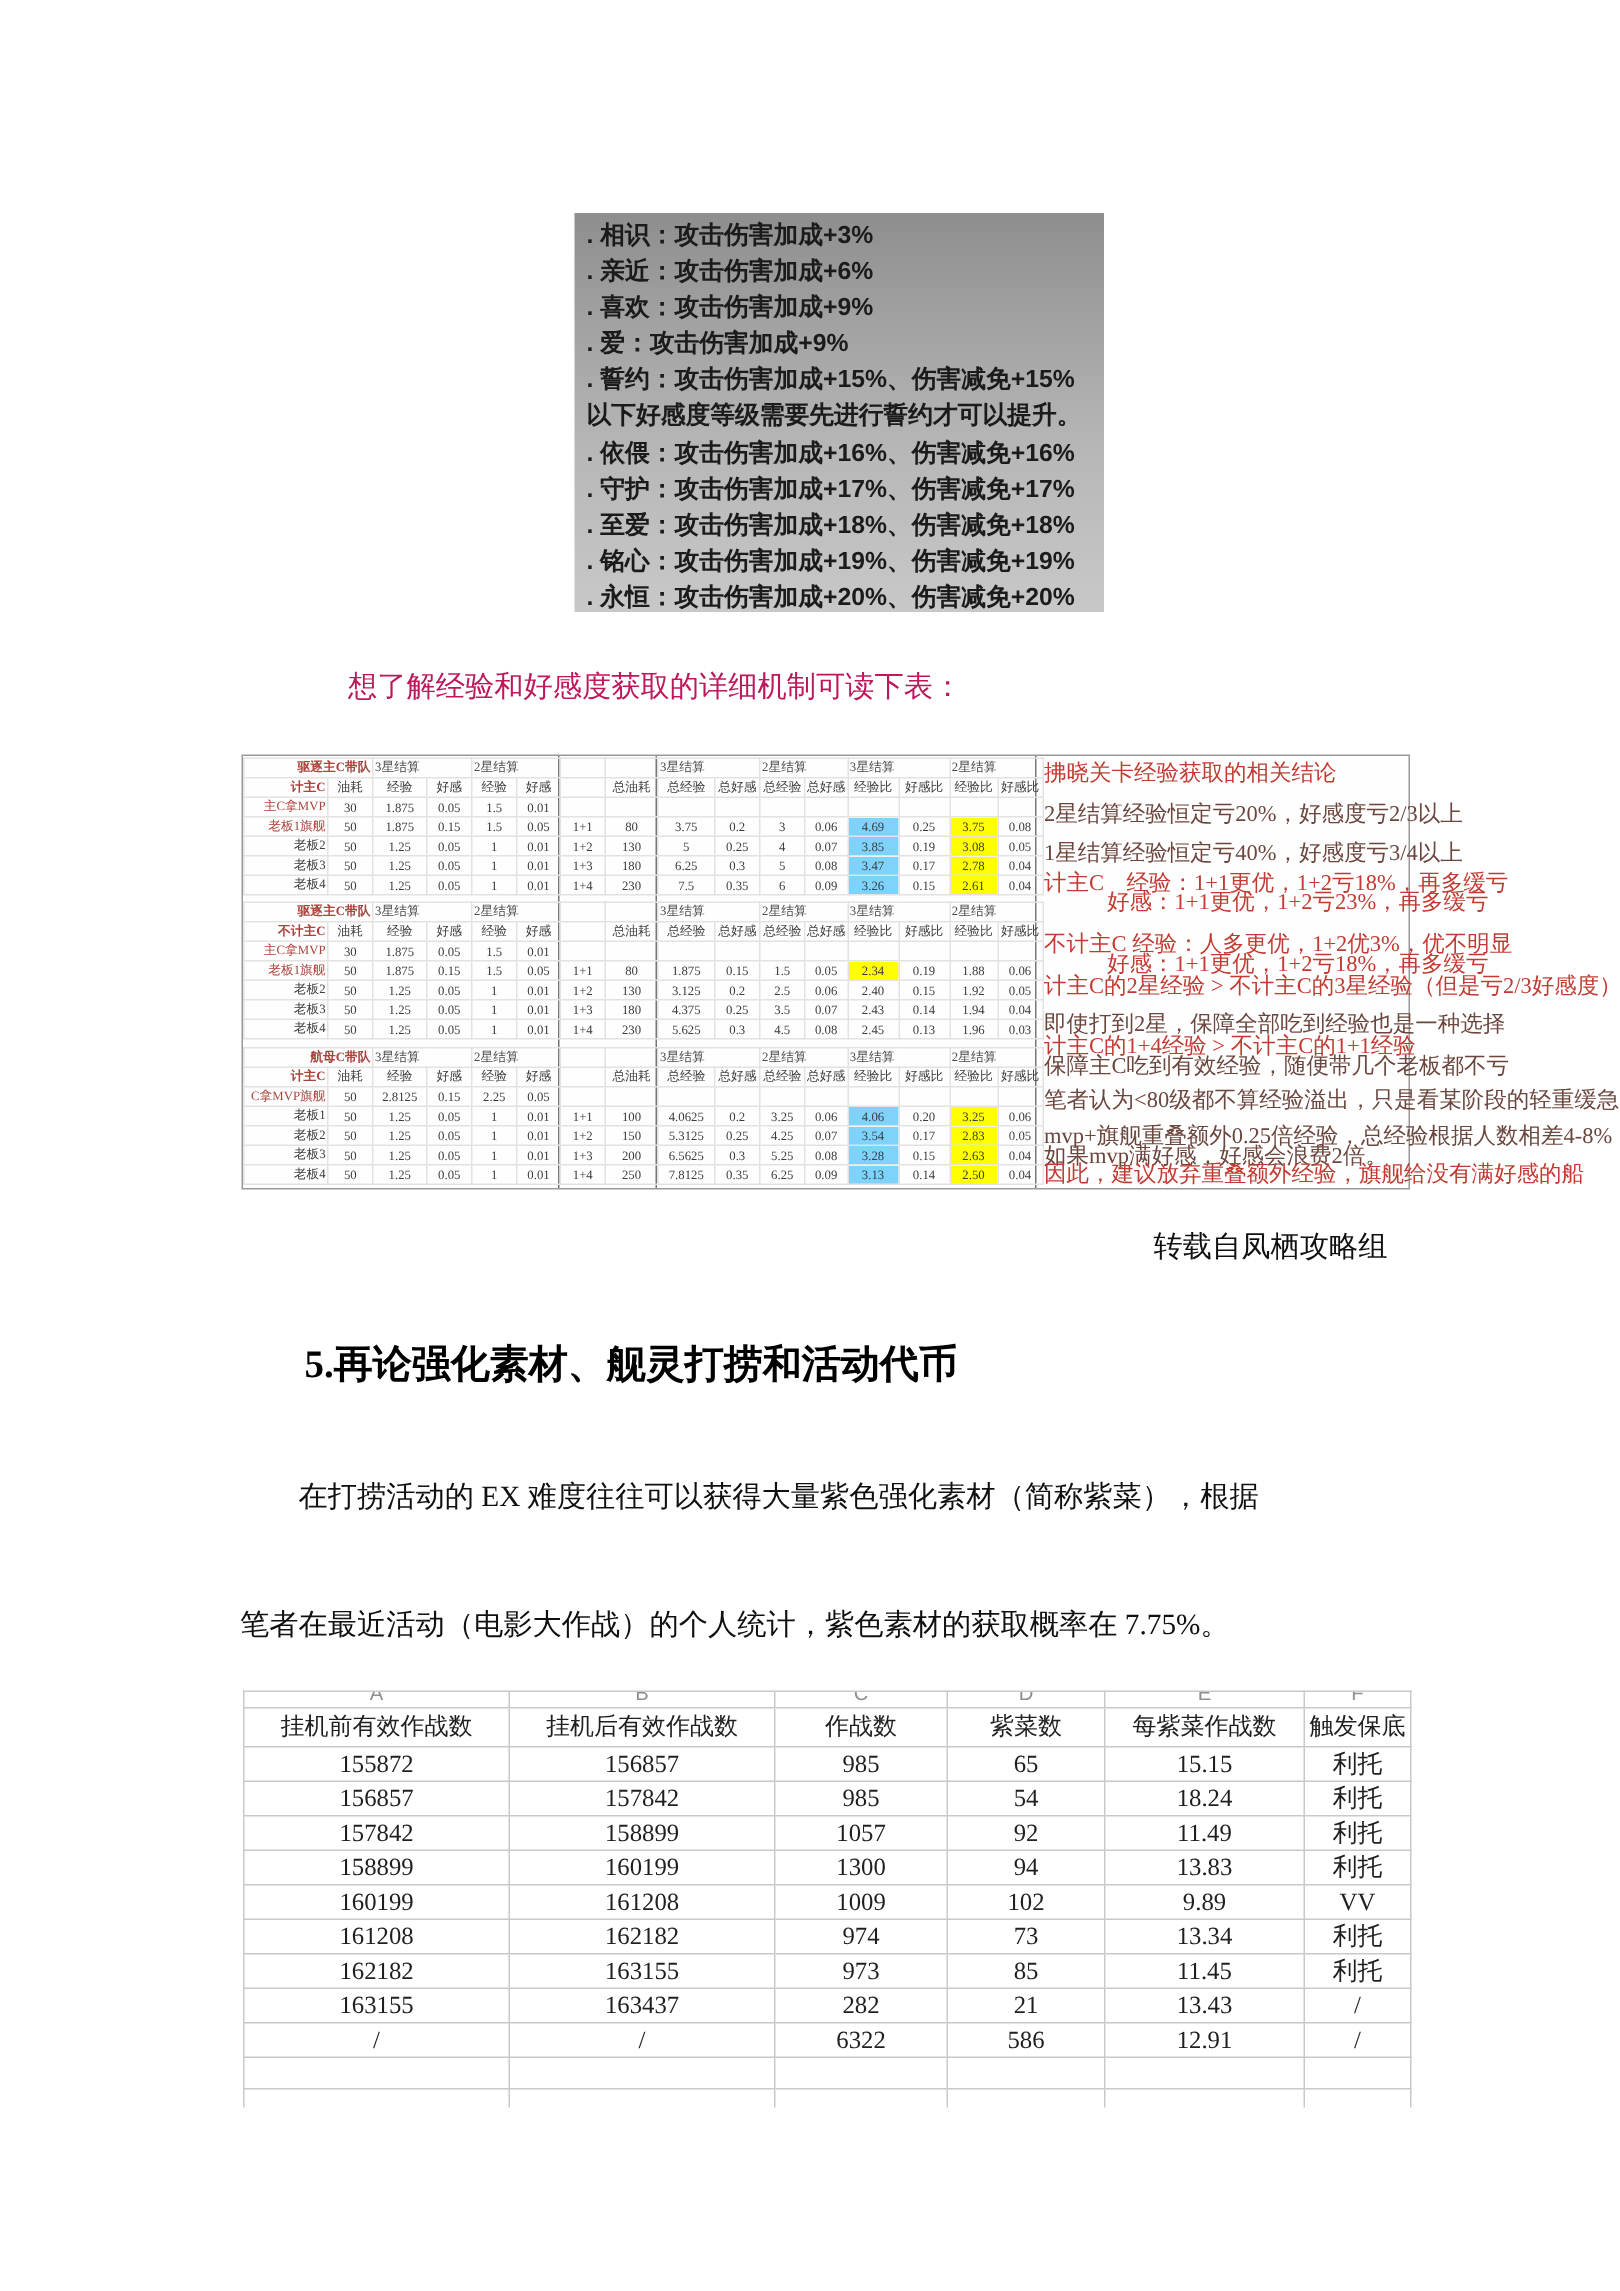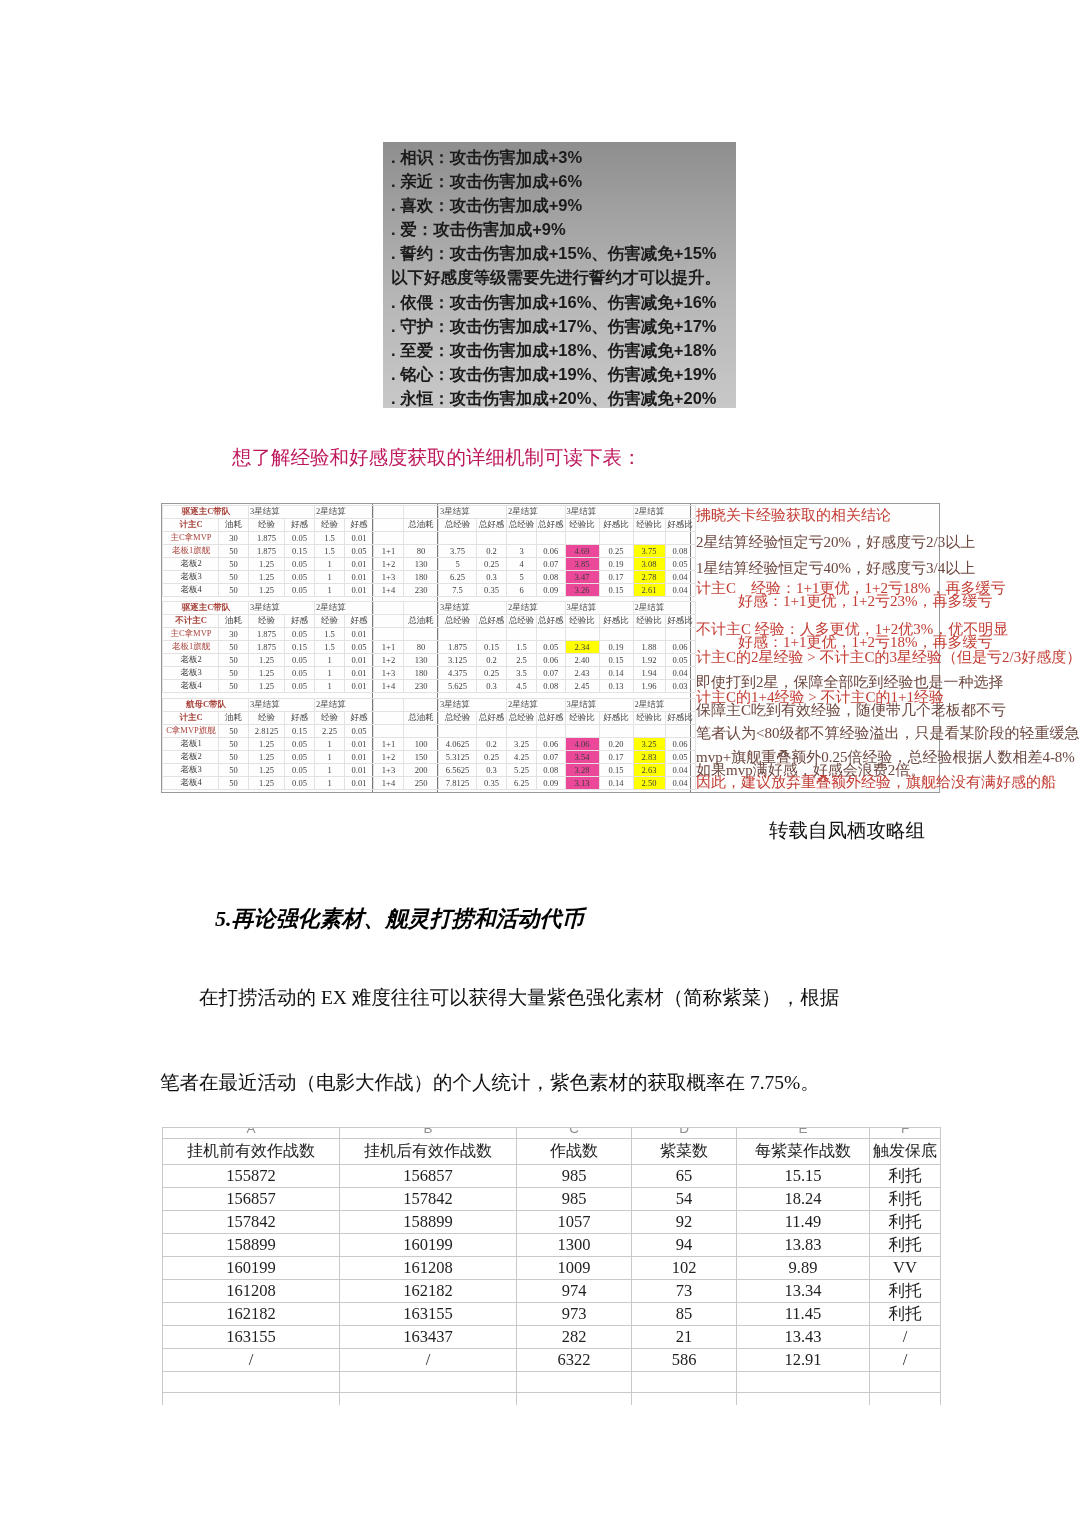--- a/index.html
+++ b/index.html
@@ -8,36 +8,36 @@
 
   
   .graybox { position:absolute; left:383px; top:142px; width:353px; height:266px;
              box-sizing:border-box; padding:3px 0 0 8px;
              background:linear-gradient(180deg,#8e8e8e 0%,#a2a2a2 28%,#b7b7b7 60%,#c8c8c8 100%);
              font-family:"Liberation Sans","DejaVu Sans",sans-serif;
              font-size:16.5px; font-weight:700; line-height:24.1px; color:#1b1b1b; }
 
   .intro  { position:absolute; left:200px; top:444px; font-size:19.5px; color:#be185d;margin-left:32px; }
   .credit { position:absolute; right:155px; top:817px; font-size:19.5px; color:#101010; }
-  .heading{ position:absolute; left:199px; top:888px; font-size:22px; font-weight:700; color:#000; margin:16px;font-style:italic; }
+  .heading{ position:absolute; left:199px; top:888px; font-size:26px; font-weight:700; color:#000; margin:4px; }
   .pl1 { position:absolute; left:199px; top:984px;  font-size:19.5px; color:#101010;text-align:right; }
   .pl2 { position:absolute; left:160px; top:1069px; font-size:19.5px; color:#101010; }
 
   
   .sheet { position:absolute; left:161px; top:503px; width:779px; height:290px;
            box-sizing:border-box; border:1px solid #999; background:#fffefe; }
   .sheet table { position:absolute; left:0; border-collapse:collapse; table-layout:fixed; }
   .sheet td { border:1px solid #e4e1e1; font-size:8.5px; height:12px; padding:0 1px;
               white-space:nowrap; overflow:hidden; color:#3c3c3c; text-align:center;
               font-family:"Liberation Serif","DejaVu Serif",serif; }
-  .sheet td.lab { text-align:center; padding-left:2px; }
+  .sheet td.lab { text-align:right; padding-left:2px; }
   .sheet td.hd  { text-align:left; color:#4a4a4a; }
   .sheet td.red { color:#a8443c; }
   .sheet td.b   { font-weight:700; }
-  .sheet td.hl-teal   { background:#ec4899; }
+  .sheet td.hl-teal   { background:#7dd3fc; }
   .sheet td.hl-yellow { background:#ffff00; }
   .vline { position:absolute; top:0; bottom:0; width:1px; background:#777; }
   .notes { position:absolute; left:530px; top:0; width:247px; height:100%; }
   .note  { position:absolute; font-size:15px; white-space:nowrap; }
   .note.red  { color:#c23b32; }
   .note.dark { color:#6b463e; }
 
   
   .farm { position:absolute; left:162px; top:1127px; width:778px; }
   .farm table { border-collapse:collapse; table-layout:fixed; width:778px; }

